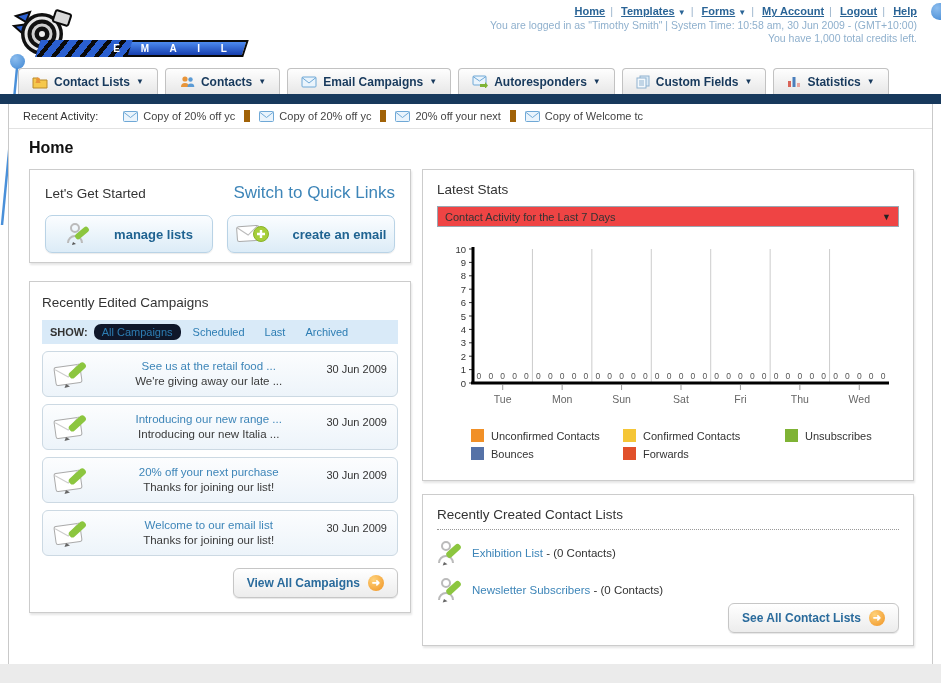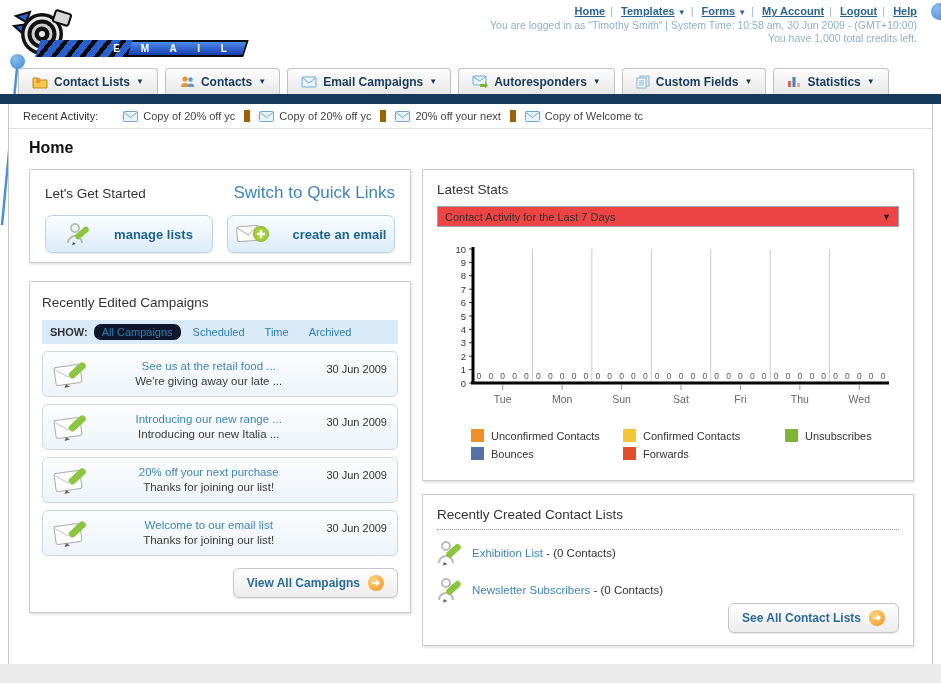--- a/index.html
+++ b/index.html
@@ -264,21 +264,21 @@
         </div>
       </div>
 
       <div class="panel campaigns">
         <div class="panel-title">Recently Edited Campaigns</div>
 
         <div class="show-bar">
           <span class="show-label">SHOW:</span>
           <a class="filter active">All Campaigns</a>
           <a class="filter">Scheduled</a>
-          <a class="filter">Time</a>
+          <a class="filter">Last</a>
           <a class="filter">Archived</a>
         </div>
 
         <div class="camp-item">
           <svg width="38" height="30" viewBox="0 0 38 30">
               <rect x="2" y="7" width="26" height="18" rx="2" fill="#fff" stroke="#aaa" transform="rotate(-8 15 16)"></rect>
               <path d="M3 9 L15 18 L27 6" fill="none" stroke="#ccc" transform="rotate(-8 15 16)"></path>
               <rect x="14" y="8" width="20" height="7" rx="3" fill="#8cc63f" transform="rotate(-42 24 11)"></rect>
               <path d="M13 25 l4 2.5 -5.5 1.5 Z" fill="#666"></path>
             </svg>

